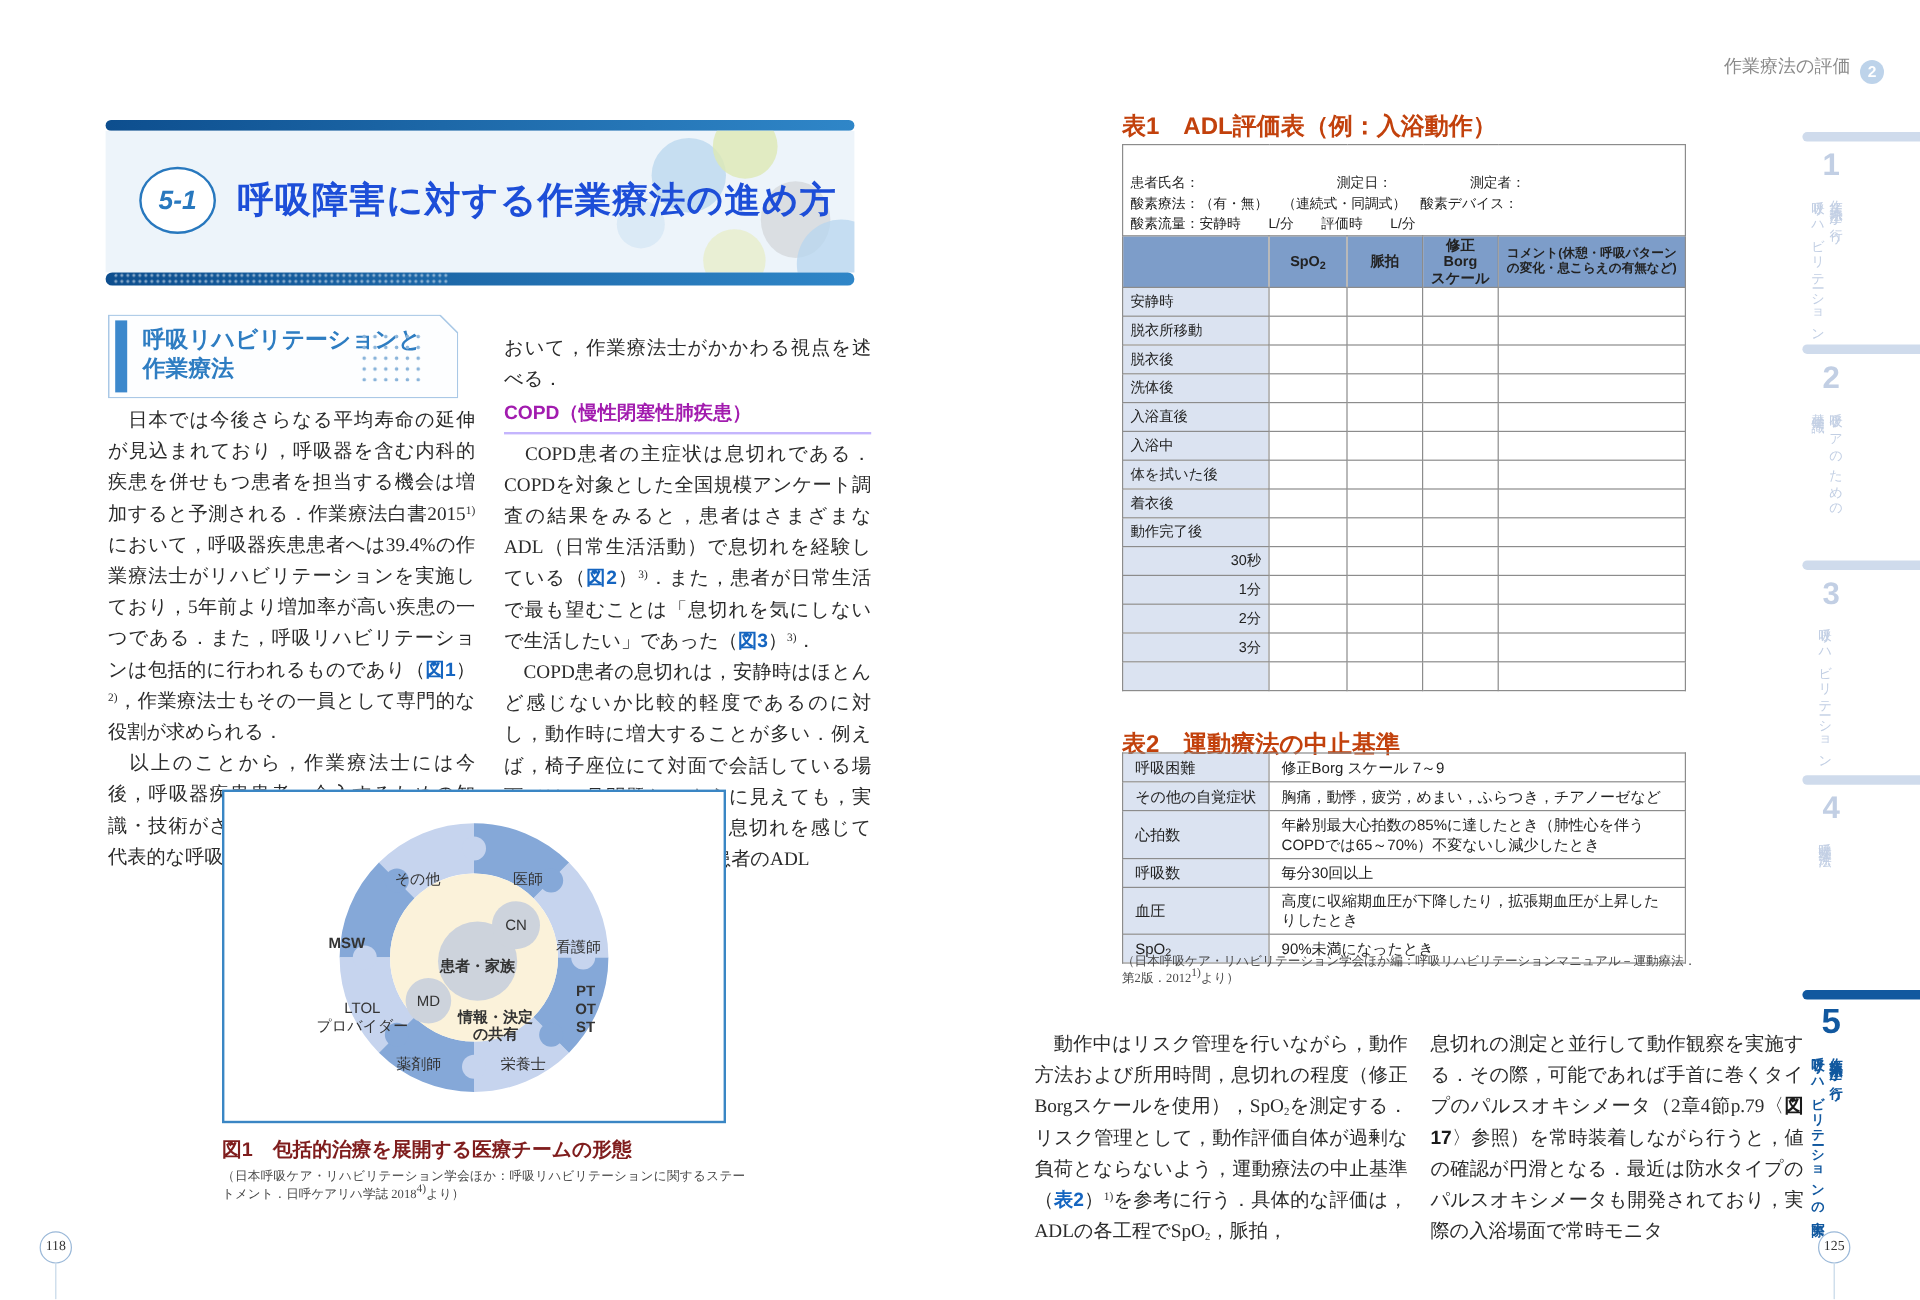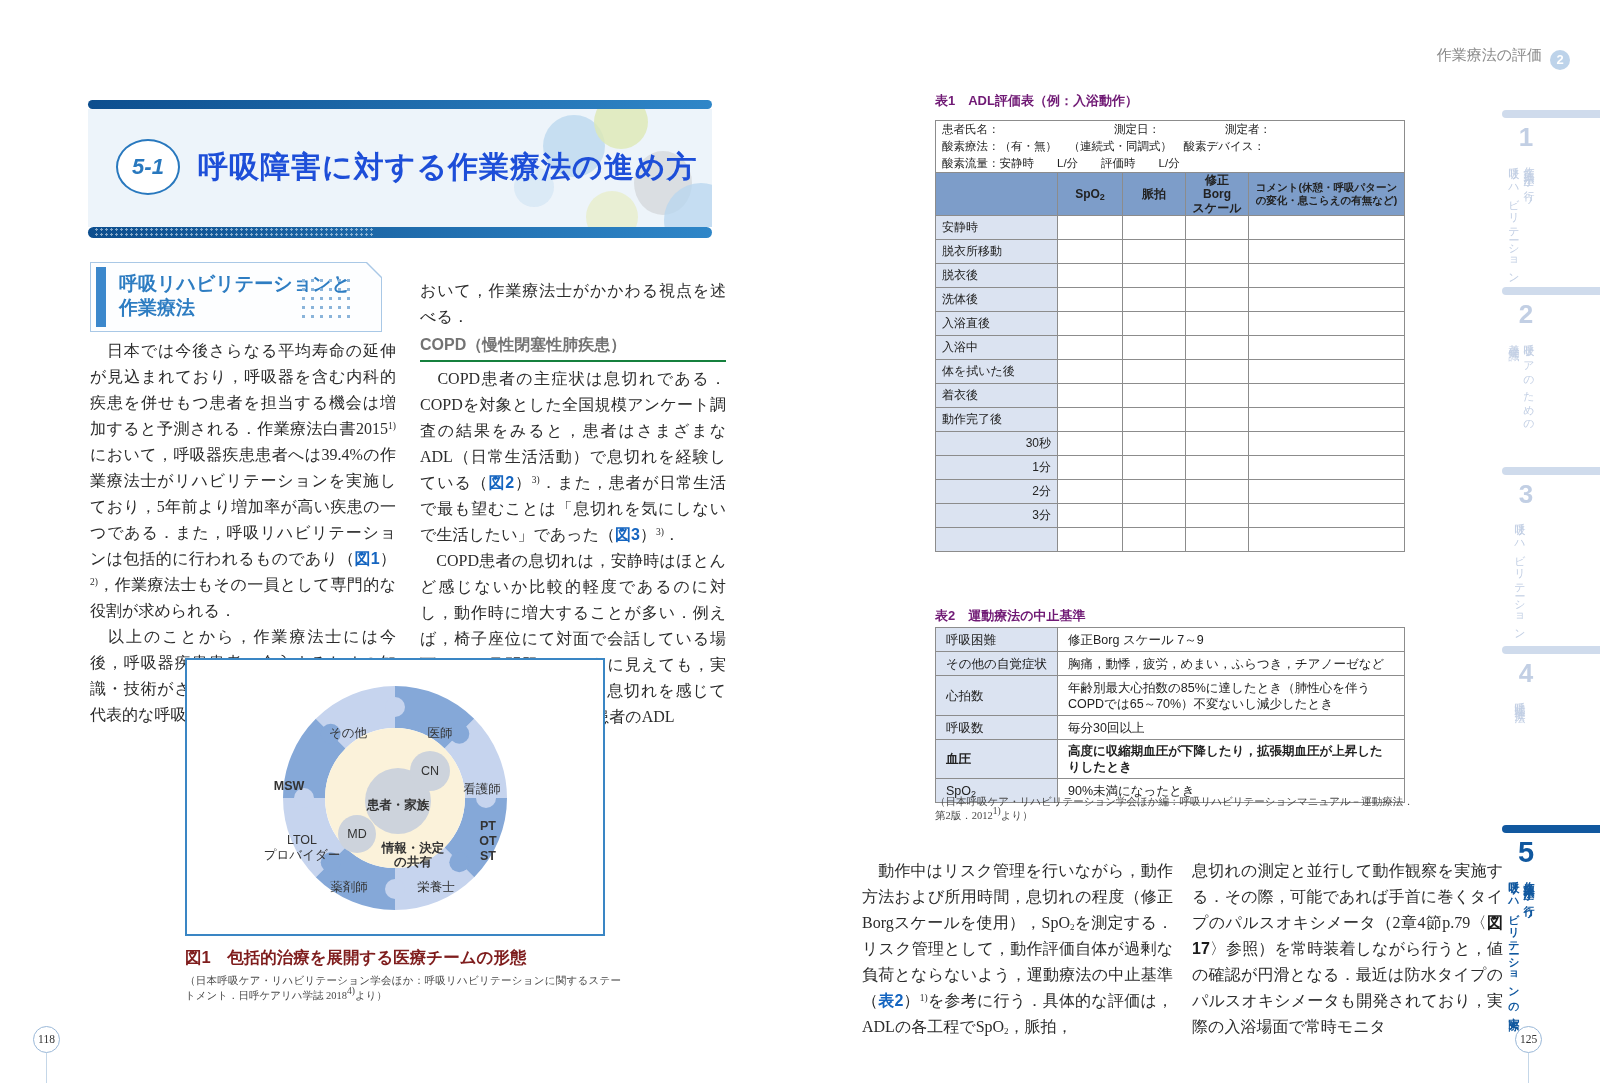--- a/index.html
+++ b/index.html
@@ -27,36 +27,36 @@
 
   
   .cutbox{clip-path:polygon(0 0,calc(100% - 15px) 0,100% 15px,100% 100%,0 100%);}
   .sec-outer{background:#a9c8e6;}
   .sec-inner{position:absolute;left:1px;top:1px;right:1px;bottom:1px;background:#fdfeff;}
   .sec-bar{position:absolute;left:5px;top:4px;bottom:4px;width:10px;background:#3c88cc;}
   .sec-title{position:absolute;left:28px;top:9px;font-size:19px;font-weight:bold;color:#2e7dc2;line-height:24px;}
   .sec-dots{position:absolute;right:30px;top:13px;width:52px;height:42px;
      background-image:radial-gradient(#8ab4da 1.5px,transparent 1.7px);background-size:9px 9px;}
 
-  .copd-h{display:block;color:#737373;font-weight:bold;font-size:16px;
+  .copd-h{display:block;color:#a21caf;font-weight:bold;font-size:16px;
           font-family:"Liberation Sans","DejaVu Sans",sans-serif;
-          border-bottom:2px solid #15803d;padding-bottom:2px;margin:2px 0 4px 0;}
+          border-bottom:2px solid #c4b5fd;padding-bottom:2px;margin:2px 0 4px 0;}
 
   
   .figbox{box-sizing:border-box;border:2px solid #3a86c4;background:#fff;}
   .figcap{font-size:16.5px;font-weight:bold;color:#7f1d1d;white-space:nowrap;}
   .figsrc{font-size:10.5px;line-height:15px;color:#474747;text-align:justify;}
 
   
-  .tbl-title{font-size:13px;font-weight:bold;color:#701a75;white-space:nowrap;}
+  .tbl-title{font-size:20px;font-weight:bold;color:#c2410c;white-space:nowrap;}
   table.dt{border-collapse:collapse;table-layout:fixed;width:470px;
            font-family:"Liberation Sans","DejaVu Sans",sans-serif;}
   table.dt td{border:1px solid #8c8c8c;padding:0 6px;color:#222;overflow:hidden;}
   .t1-info td{background:#fff;font-size:11.5px;line-height:17px;padding:4px 10px;}
-  .il span{display:inline-block;}
+  .il span{display:inline-block;margin-top:24px;}
   .il .w1{width:172px;} .il .w2{width:111px;}
   .t1-head td{background:#7d9dc9;text-align:center;font-weight:bold;font-size:12px;
               color:#1c1c1c;height:34px;line-height:14px;}
   .t1-head .small{font-size:10.5px;line-height:13px;}
   tr.r td{height:23px;font-size:12px;}
   td.lbl{background:#dbe3f1;}
   td.lbl-t{background:#dbe3f1;text-align:right;padding-right:16px;}
   table.t2tbl td{font-size:12.5px;line-height:16px;padding:3px 10px;}
   .t2src{font-size:10.5px;color:#474747;line-height:14px;}
 
@@ -329,21 +329,21 @@
           <td>胸痛，動悸，疲労，めまい，ふらつき，チアノーゼなど</td>
         </tr>
     <tr style="height:40px;">
           <td class="lbl">心拍数</td>
           <td>年齢別最大心拍数の85%に達したとき（肺性心を伴うCOPDでは65～70%）不変ないし減少したとき</td>
         </tr>
     <tr style="height:24px;">
           <td class="lbl">呼吸数</td>
           <td>毎分30回以上</td>
         </tr>
-    <tr style="height:24px;font-weight:bold;">
+    <tr style="height:24px;">
           <td class="lbl">血圧</td>
           <td>高度に収縮期血圧が下降したり，拡張期血圧が上昇したりしたとき</td>
         </tr>
     <tr style="height:24px;">
           <td class="lbl"><span>SpO</span><sub class="s">2</sub></td>
           <td>90%未満になったとき</td>
         </tr>
     </tbody>
   </table>
 

